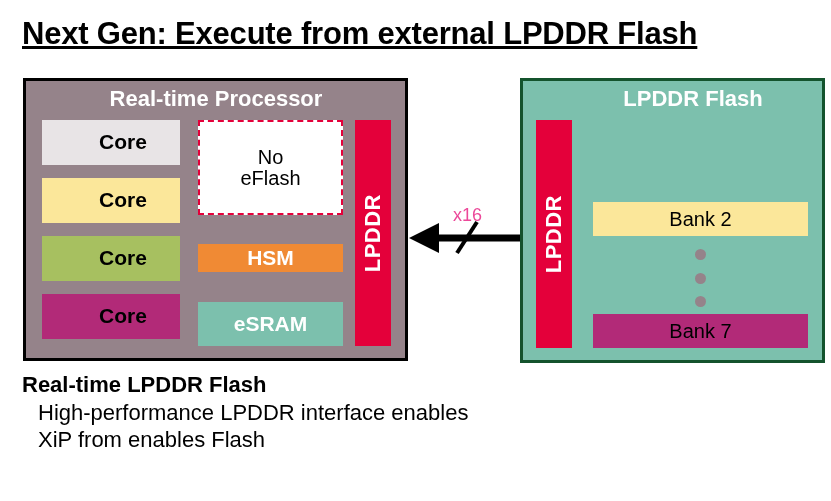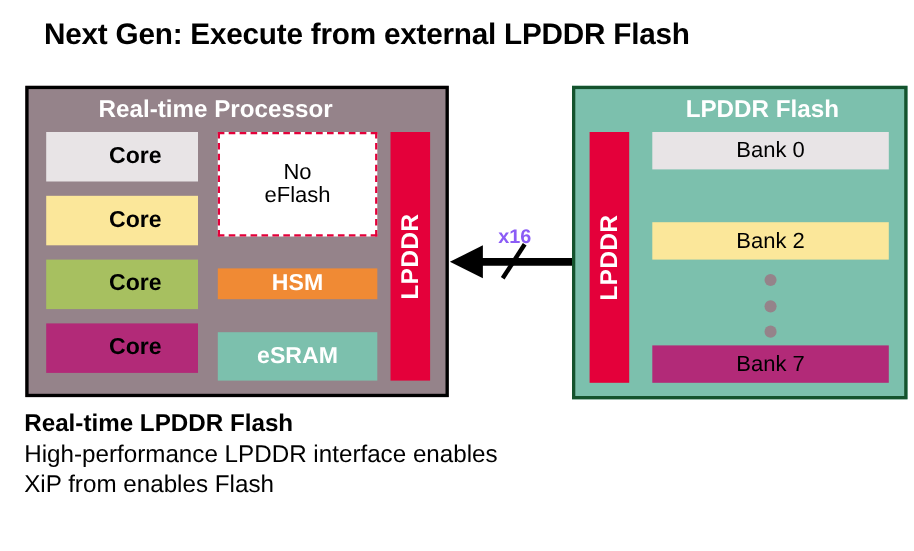--- a/index.html
+++ b/index.html
@@ -12,26 +12,27 @@
     height: 501px;
     position: relative;
     font-family: "Liberation Sans", sans-serif;
     color: #000000;
     overflow: hidden;
   }
 
   
   #slide-title {
     position: absolute;
-    left: 40px;
+    left: 22px;
     top: 16px;
-    font-size: 27px;
+    font-size: 31px;
     font-weight: bold;
     letter-spacing: -0.2px;
     white-space: nowrap;
+    text-decoration: underline;
   }
 
   
   .chip {
     position: absolute;
     display: flex;
     align-items: center;
     justify-content: center;
     box-sizing: border-box;
     text-align: center;
@@ -51,20 +52,21 @@
   }
   #processor-title {
     position: absolute;
     left: 0;
     top: 5px;
     width: 340px;
     text-align: center;
     font-size: 22px;
     font-weight: bold;
     color: #ffffff;
+    padding-left: 20px;
   }
 
   .core-chip {
     left: 16px;
     width: 138px;
     height: 45px;
     font-size: 21px;
     font-weight: bold;
     color: #000000;
     padding-left: 24px;
@@ -185,41 +187,42 @@
     left: 409px;
     top: 205px;
     width: 112px;
     height: 70px;
   }
   #bus-width-label {
     position: absolute;
     left: 44px;
     top: 0px;
     font-size: 18px;
-    font-weight: bold;
-    color: #8b5cf6;
+    font-weight: normal;
+    color: #ec4899;
     white-space: nowrap;
   }
 
   
   #caption-block {
     position: absolute;
     left: 22px;
     top: 372px;
     width: 700px;
   }
   #caption-heading {
     font-size: 22px;
     font-weight: bold;
     line-height: 1.22;
   }
   .caption-line {
     font-size: 22px;
     font-weight: normal;
     line-height: 1.25;
+    margin-left: 16px;
   }
 </style>
 </head>
 <body>
 
 <div id="slide-title">Next Gen: Execute from external LPDDR Flash</div>
 
 <div id="processor-block">
 
   <div id="processor-title">Real-time Processor</div>
@@ -265,23 +268,20 @@
 </div>
 
 <div id="flash-block">
 
   <div id="flash-title">LPDDR Flash</div>
 
   <div class="chip lpddr-bar" id="flash-lpddr">
     <span class="vtext">LPDDR</span>
   </div>
 
-  <div class="chip bank-chip" style="top:39px;  background:#e8e4e6;">
-    <span>Bank 0</span>
-  </div>
   <div class="chip bank-chip" style="top:121px; background:#fbe79a;">
     <span>Bank 2</span>
   </div>
 
   <div id="bank-dots">
     <i></i>
     <i></i>
     <i></i>
   </div>
 

